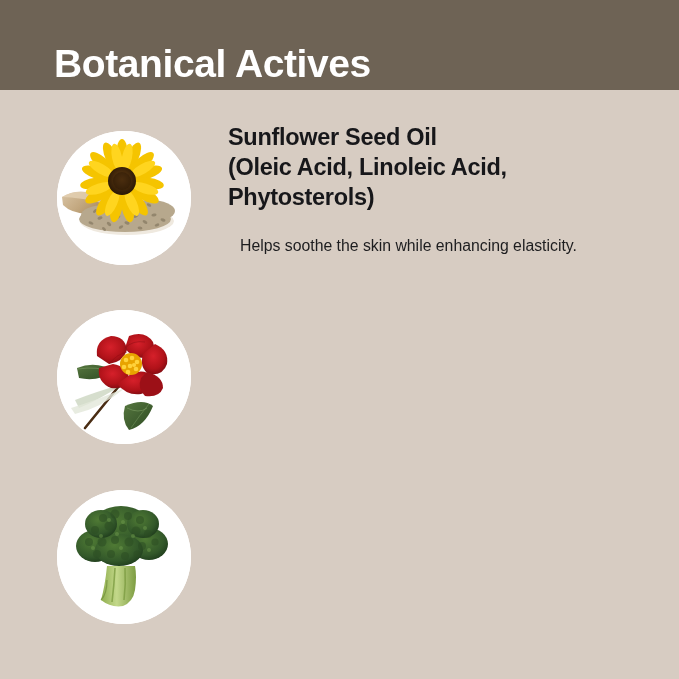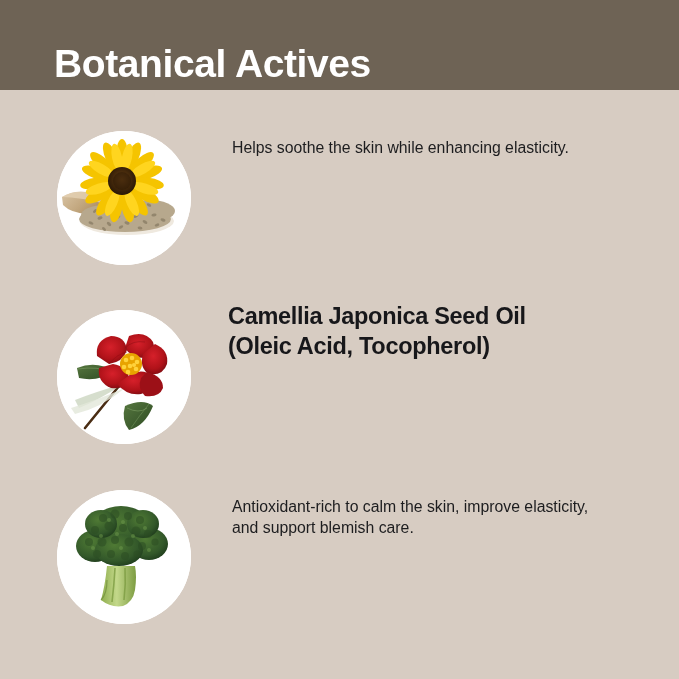--- a/index.html
+++ b/index.html
@@ -84,21 +84,21 @@
     color: #17171a;
     letter-spacing: -0.3px;
     margin: 0;
     white-space: pre-line;
   }
   .item-desc {
     font-size: 15.8px;
     line-height: 21px;
     font-weight: normal;
     color: #1d1d1f;
-    margin: 4px;
+    margin: 12px;
     padding-top: 11px;
     white-space: pre-line;
   }
 </style>
 </head>
 <body>
 
 <div class="page">
 
   <div class="header-band"></div>
@@ -182,20 +182,23 @@
               <ellipse cx="0" cy="-24" rx="5" ry="14" transform="rotate(252)"></ellipse>
               <ellipse cx="0" cy="-24" rx="5" ry="14" transform="rotate(300)"></ellipse>
               <ellipse cx="0" cy="-24" rx="5" ry="14" transform="rotate(348)"></ellipse>
             </g>
             <circle cx="0" cy="0" r="14" fill="url(#sfDisc)"></circle>
             <circle cx="0" cy="0" r="9" fill="#2f1b07" opacity="0.55"></circle>
           </g>
         </svg>
       </div>
       <div class="text-col">
+        <p class="item-title">Sunflower Seed Oil
+(Oleic Acid, Linoleic Acid,
+Phytosterols)</p>
         <p class="item-desc">Helps soothe the skin while enhancing elasticity.</p>
       </div>
     </div>
 
     <div class="row row-2">
       <div class="thumb">
         <svg viewBox="0 0 134 134">
           <defs>
             <radialGradient id="camPetal" cx="45%" cy="40%" r="65%">
               <stop offset="0%" stop-color="#d6202a"></stop>
@@ -240,22 +243,20 @@
                 <circle cx="-7" cy="1" r="2.3"></circle>
               <circle cx="-1" cy="0" r="2.3"></circle>
                 <circle cx="5" cy="3" r="2.3"></circle>
               <circle cx="-3" cy="6" r="2.3"></circle>
                 <circle cx="3" cy="-1" r="2.1"></circle>
             </g>
           </g>
         </svg>
       </div>
       <div class="text-col">
-        <p class="item-title">Camellia Japonica Seed Oil
-(Oleic Acid, Tocopherol)</p>
       </div>
     </div>
 
     <div class="row row-3">
       <div class="thumb">
         <svg viewBox="0 0 134 134">
           <defs>
             <linearGradient id="stalkG" x1="0" y1="0" x2="1" y2="0">
               <stop offset="0%" stop-color="#8fae4e"></stop>
               <stop offset="45%" stop-color="#c3d88a"></stop>
@@ -311,19 +312,17 @@
               <circle cx="60" cy="44" r="2"></circle>
             <circle cx="76" cy="46" r="2"></circle>
               <circle cx="88" cy="38" r="2"></circle>
             <circle cx="36" cy="58" r="2"></circle>
               <circle cx="64" cy="58" r="2"></circle>
             <circle cx="92" cy="60" r="2"></circle>
           </g>
         </svg>
       </div>
       <div class="text-col">
-        <p class="item-desc">Antioxidant-rich to calm the skin, improve elasticity,
-and support blemish care.</p>
       </div>
     </div>
 
   </div>
 </div>
 
 </body></html>

